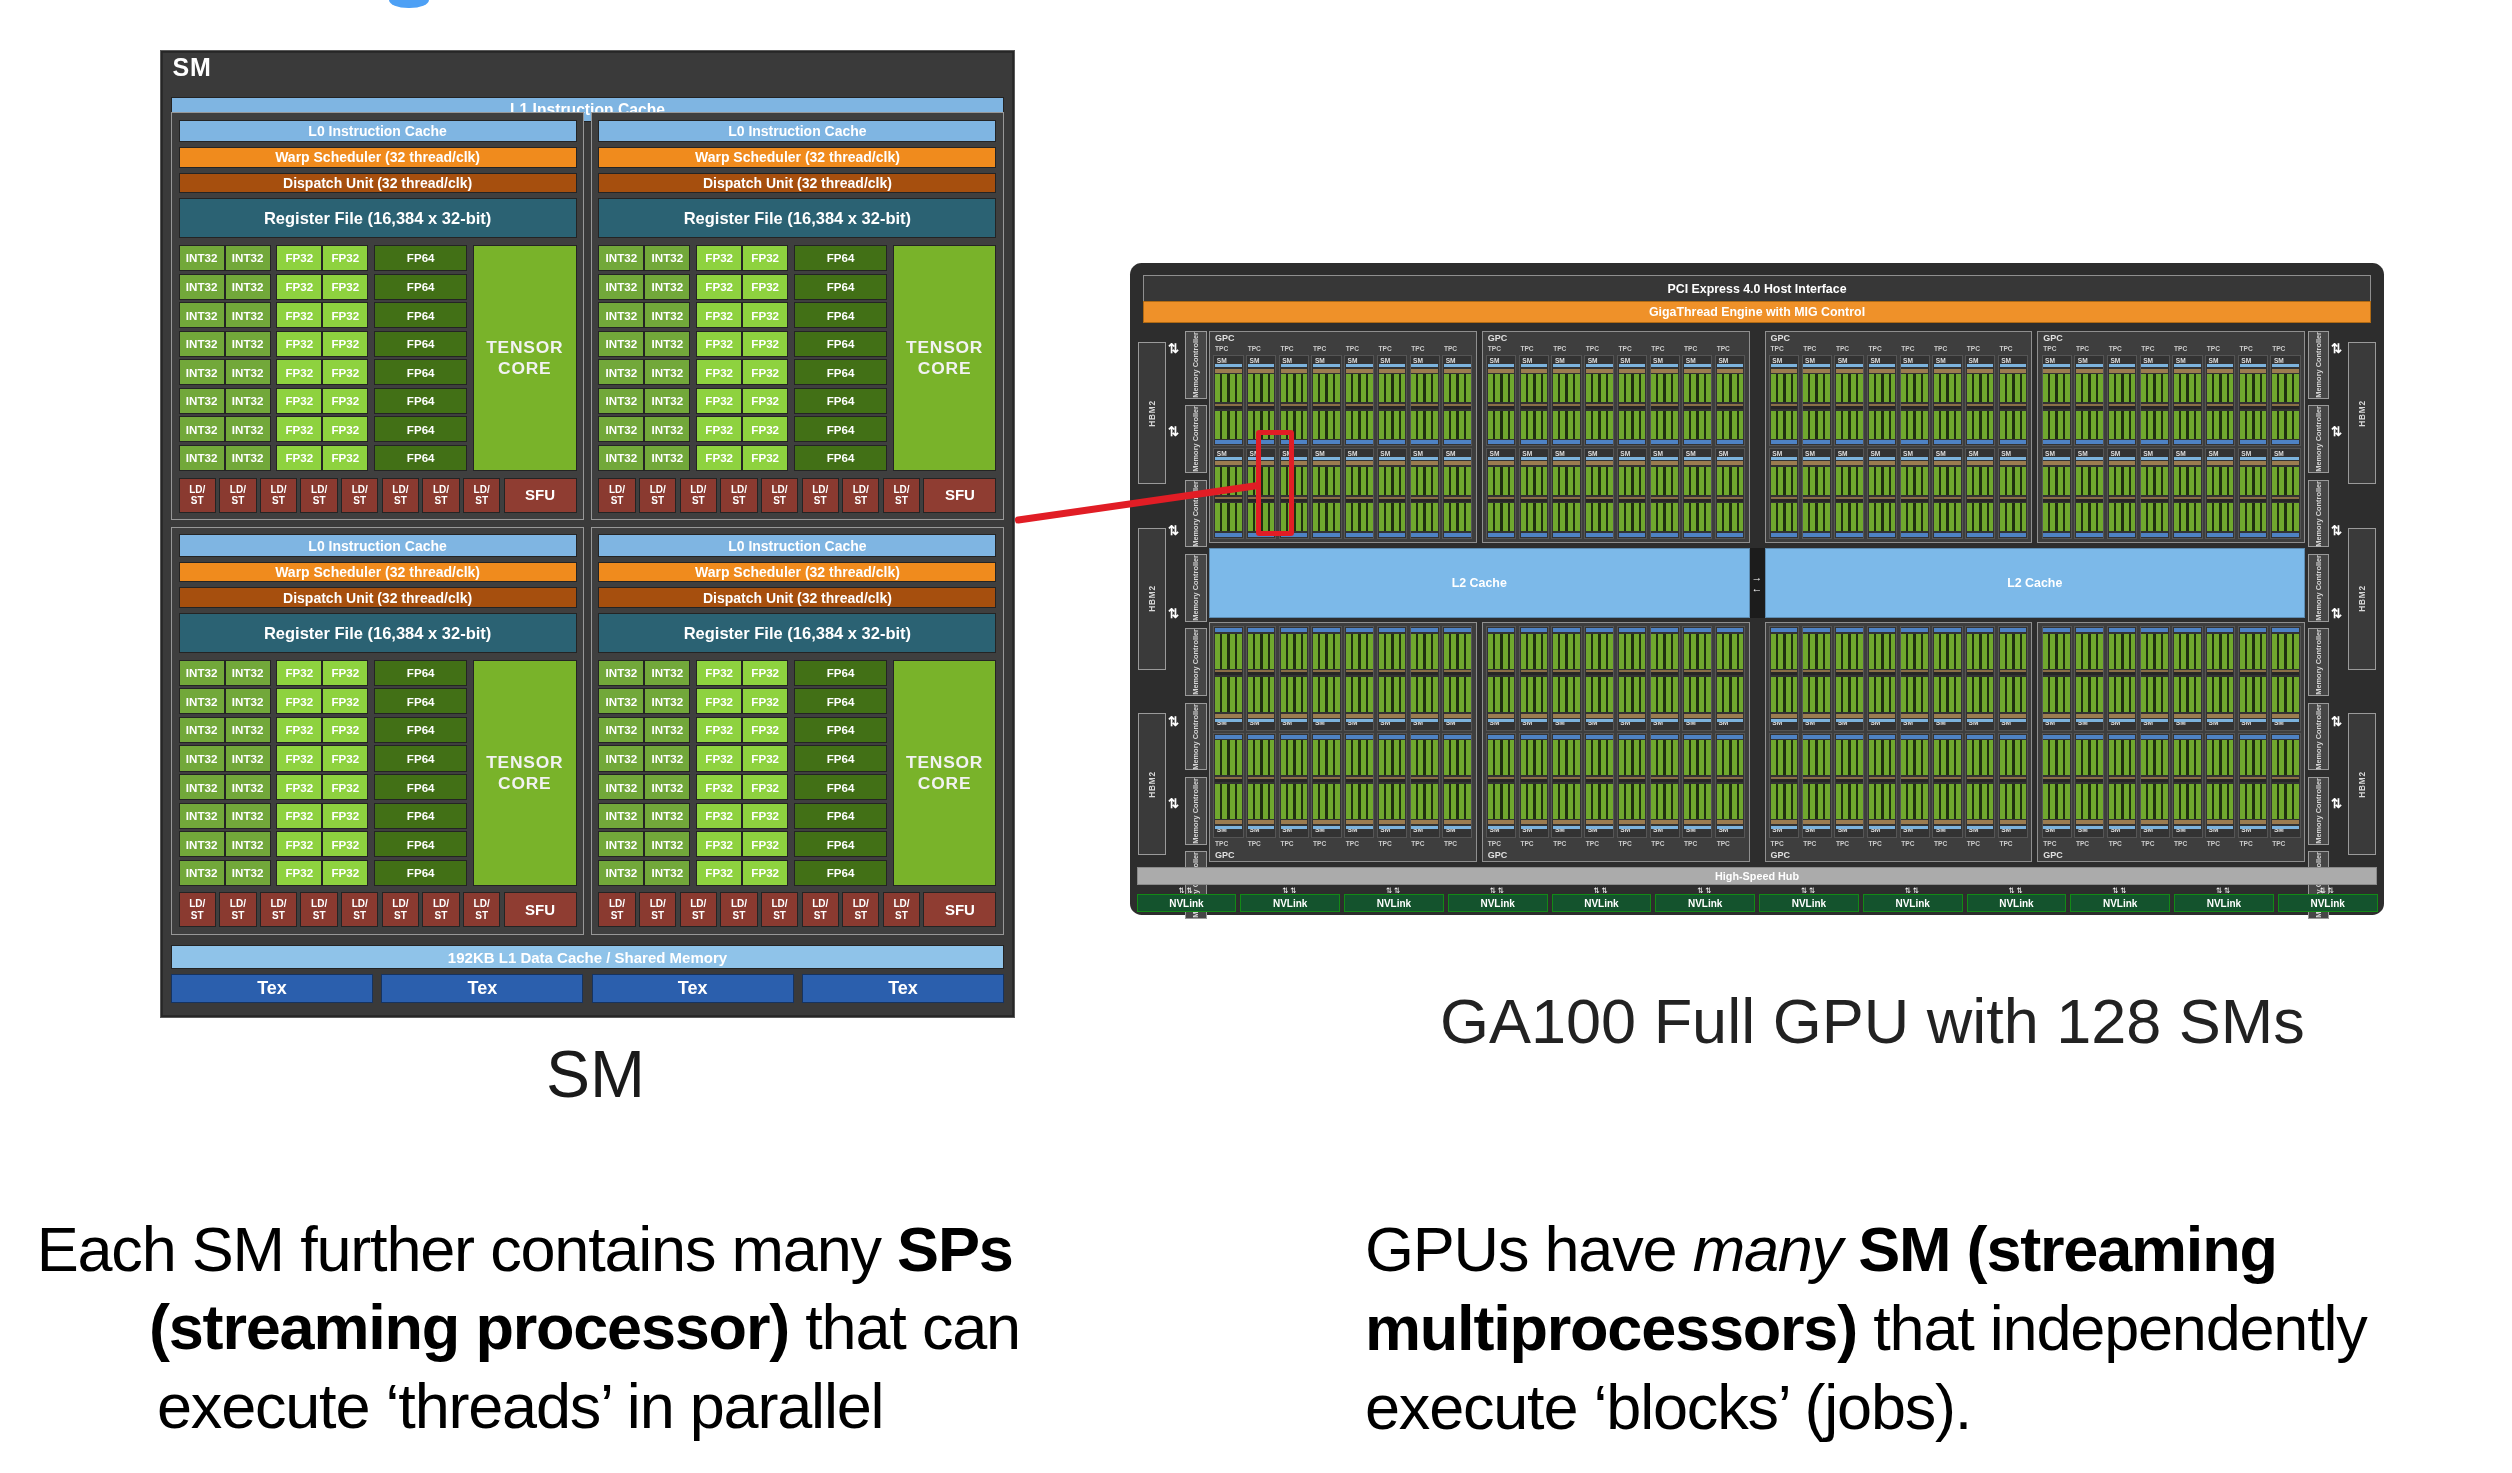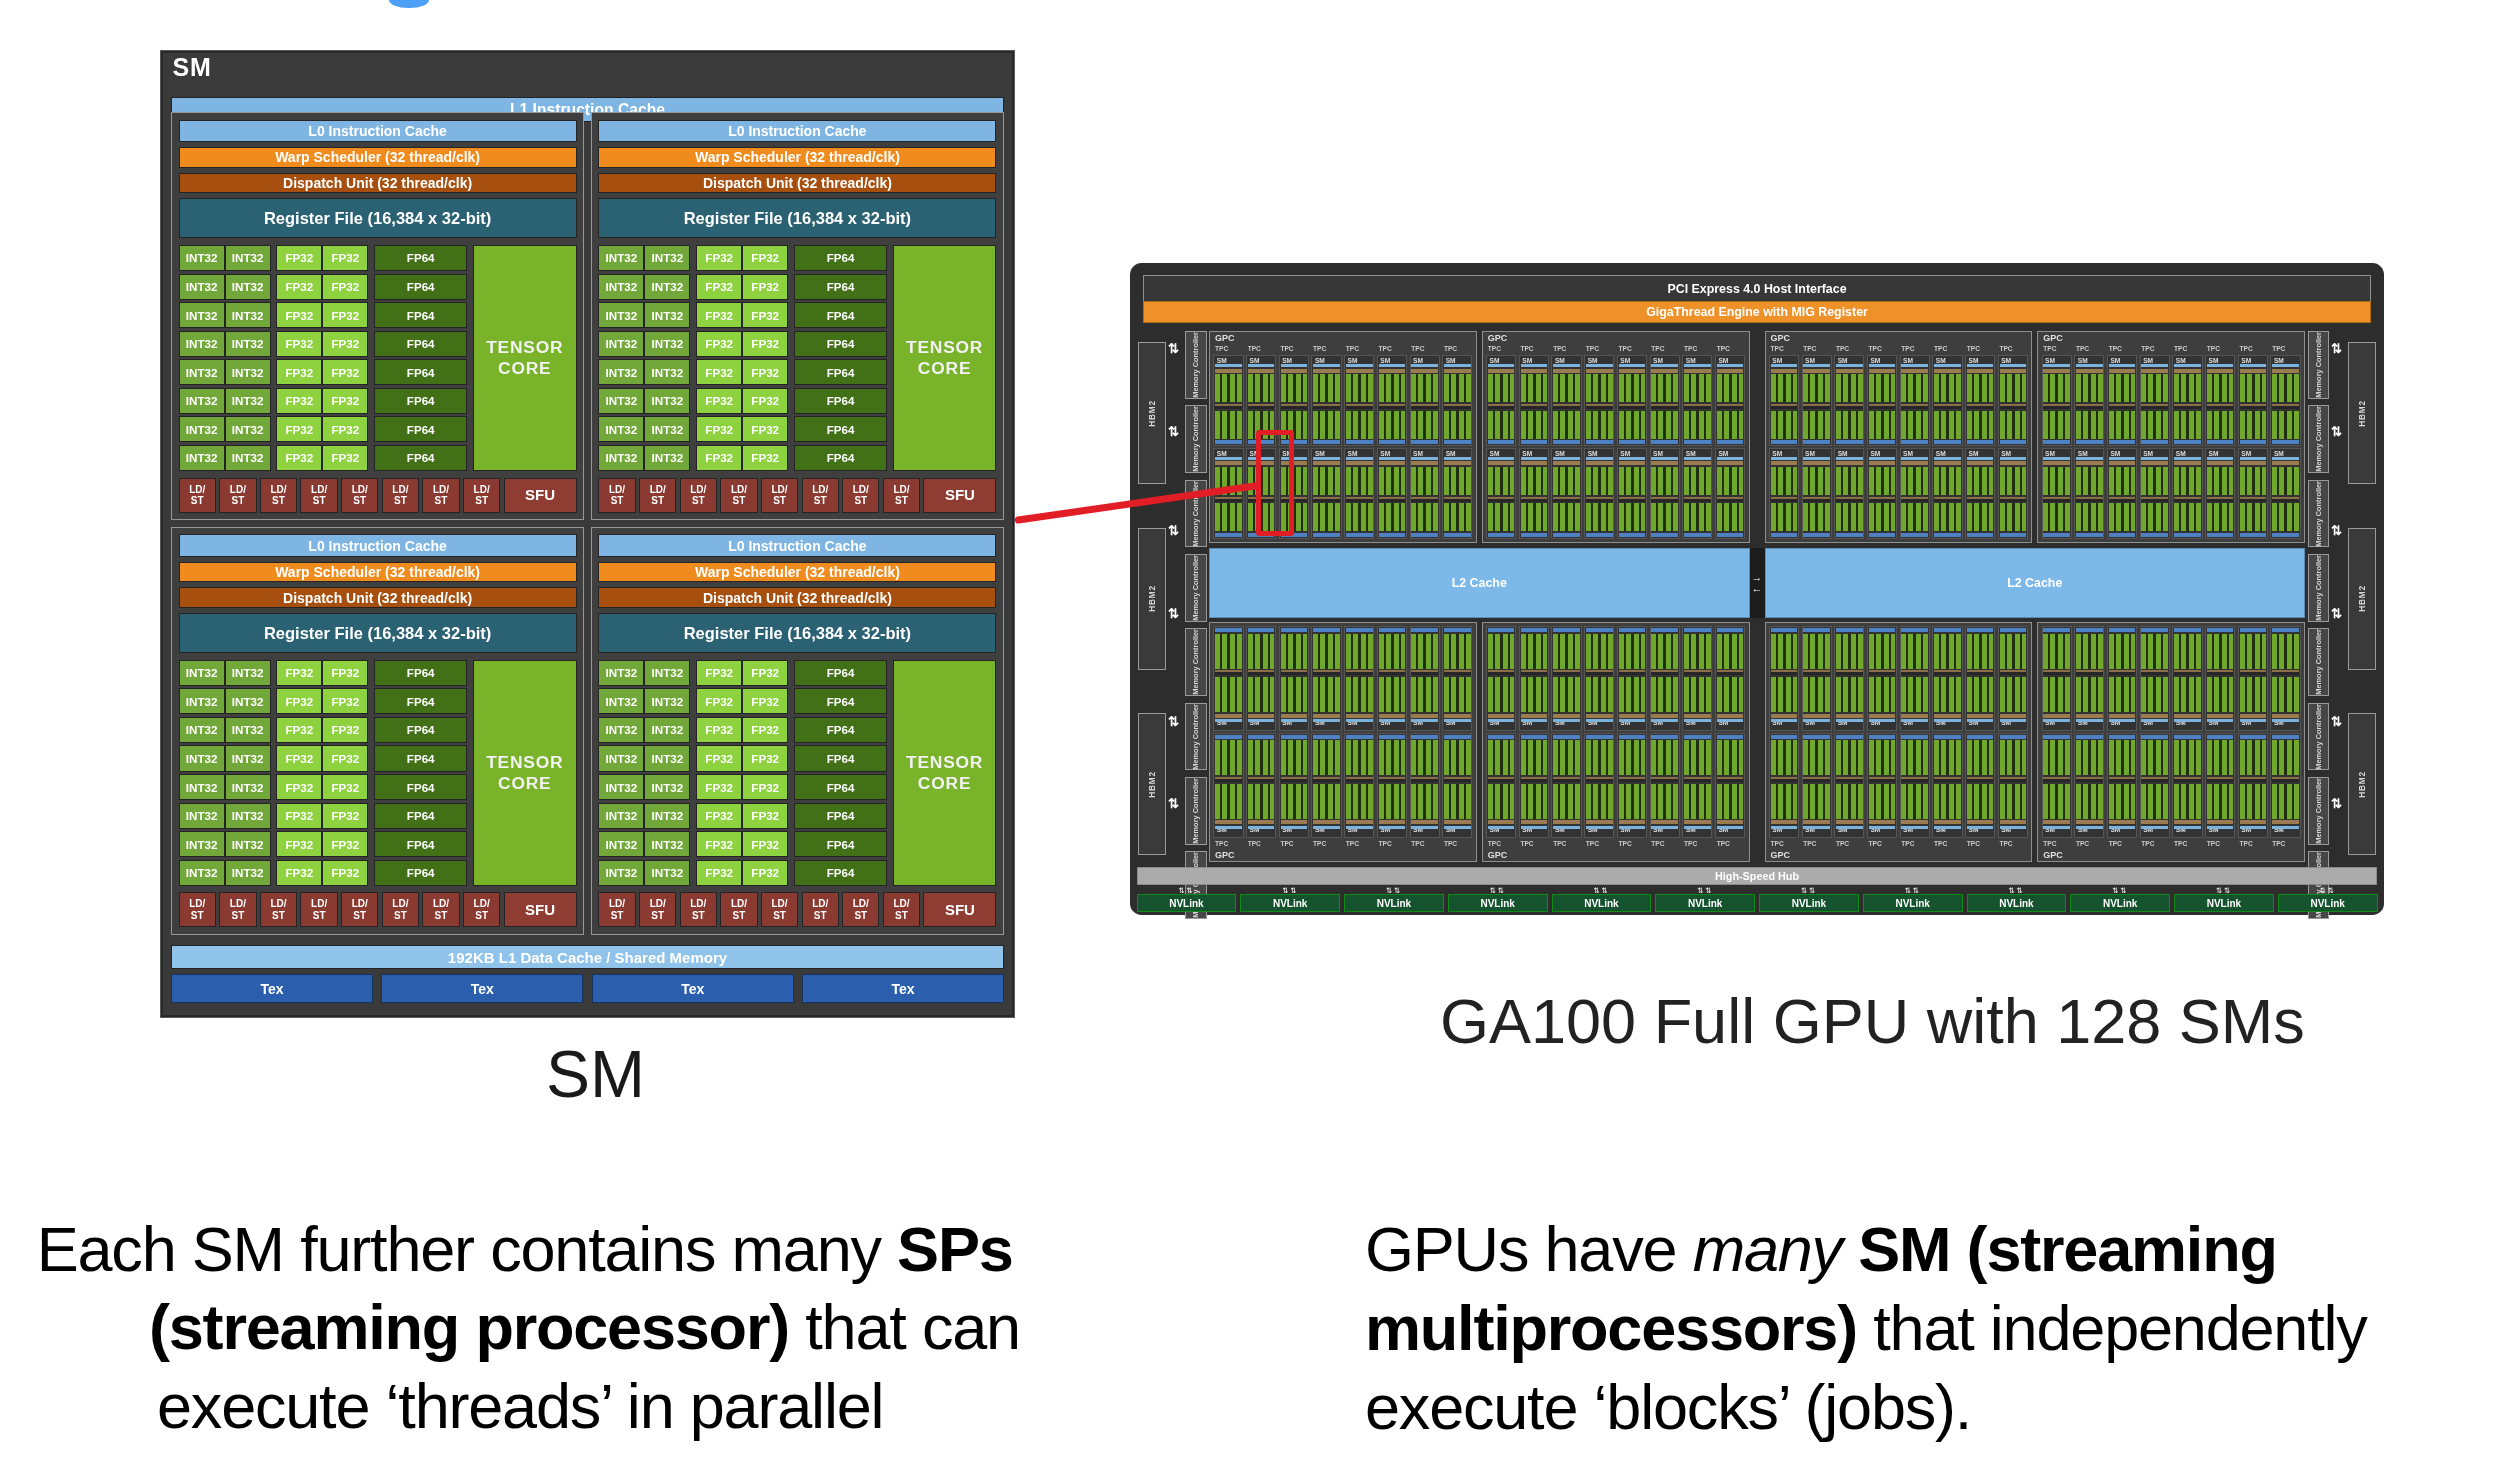--- a/index.html
+++ b/index.html
@@ -40,21 +40,21 @@
   .tensor { flex:1; margin-left:5.8px; background:#79b32a; border:0.8px solid #242424;
             display:flex; align-items:center; justify-content:center;
             font-size:17.4px; font-weight:bold; color:#f2f2f2; letter-spacing:0.8px;text-align:center; }
   .ldst-row { height:35px; display:flex; gap:3.3px; flex:none; margin-top:1.7px; }
   .ldst { flex:1; background:#8a3a30; color:#fff; font-weight:bold; font-size:10px; line-height:1.15;
           display:flex; flex-direction:column; align-items:center; justify-content:center; border:0.8px solid #242424; }
   .sfu { flex:none; width:73px; font-size:15px; background:#8f3d32; }
   .shared-bar { position:absolute; left:10px; right:10px; top:894px; height:24px; background:#8fc3e9; font-size:15px; }
   .tex-row { position:absolute; left:10px; right:10px; top:923px; height:29px; display:flex; gap:8.3px; }
   .tex { flex:1; display:flex; align-items:center; justify-content:center; background:#2b5fad;
-         border:0.8px solid #16335f; color:#fff; font-weight:bold; font-size:14px; }
+         border:0.8px solid #16335f; color:#fff; font-weight:bold; font-size:18px; }
   .sm-caption { position:absolute; left:546px; top:1036px; font-size:66px; color:#1a1a1a; }
 
   
   .gpu-panel { position:absolute; left:1130px; top:263px; width:1254px; height:652px;
                background:#2d2d2d; border-radius:11.6px; }
   .pci { position:absolute; left:13.2px; right:13.2px; top:11.6px; height:28px; background:#373737;
          border:0.8px solid #8f8f8f; font-size:12.4px; }
   .giga { position:absolute; left:13.2px; right:13.2px; top:38px; height:21.5px; background:#ef9129;
           border:0.8px solid #b06a14; font-size:12.4px; }
   .hbm-col { position:absolute; top:79px; height:513px; width:28px; display:flex;
@@ -528,21 +528,21 @@
         <div class="tex">Tex</div>
         <div class="tex">Tex</div>
         <div class="tex">Tex</div>
         <div class="tex">Tex</div>
       </div>
   </div>
   <div class="sm-caption">SM</div>
 
   <div class="gpu-panel">
     <div class="bar pci">PCI Express 4.0 Host Interface</div>
-    <div class="bar giga">GigaThread Engine with MIG Register</div>
+    <div class="bar giga">GigaThread Engine with MIG Control</div>
 
     <div class="hbm-col left">
         <div class="hbm">
           <div class="vtext">HBM2</div>
         </div>
         <div class="hbm">
           <div class="vtext">HBM2</div>
         </div>
         <div class="hbm">
           <div class="vtext">HBM2</div>

